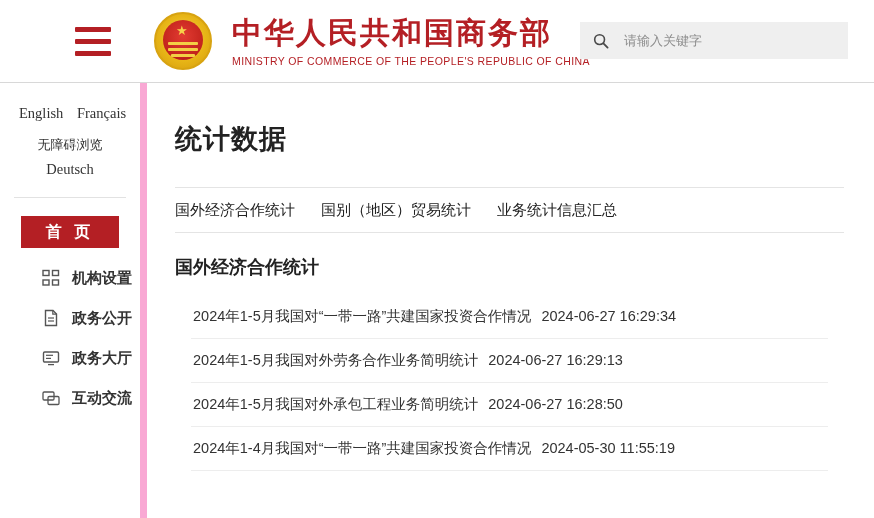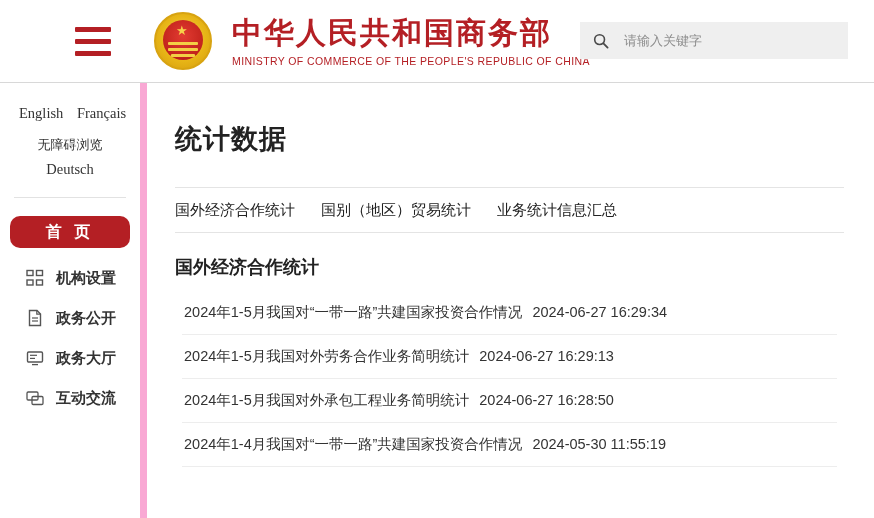--- a/index.html
+++ b/index.html
@@ -168,39 +168,38 @@
   .lang-row.accessibility {
     margin-top: 8px;
     font-family: "Liberation Sans", sans-serif;
     font-size: 13px;
   }
 
   .nav {
     padding: 18px 0 0 0;
   }
   .nav-home {
-    width: 120px;
+    width: 98px;
     height: 32px;
     margin: 0 auto 10px auto;
     background: #b41f24;
     color: #ffffff;
     font-size: 16px;
     font-weight: bold;
     letter-spacing: 4px;
     display: flex;
     align-items: center;
     justify-content: center;
     cursor: pointer;
-    border-radius: 10px;
   }
   .nav-item {
     display: flex;
     align-items: center;
     height: 40px;
-    padding-left: 24px;
+    padding-left: 40px;
     cursor: pointer;
     color: #333;
     font-size: 15px;
     font-weight: bold;
   }
   .nav-item .nav-icon {
     width: 22px;
     height: 20px;
     margin-right: 10px;
     display: flex;
@@ -242,21 +241,21 @@
   .tab.active { color: #222; }
 
   .section-title {
     font-size: 18px;
     font-weight: bold;
     color: #222;
     margin: 22px 0 12px 0;
   }
   .news-list {
     list-style: none;
-    margin: 7px;
+    margin: 16px;
     padding: 0;
   }
   .news-item {
     border-bottom: 1px solid #ededed;
     padding: 12px 2px 12px 2px;
     font-size: 14.5px;
     color: #333;
     white-space: nowrap;
     overflow: hidden;
     text-overflow: ellipsis;

